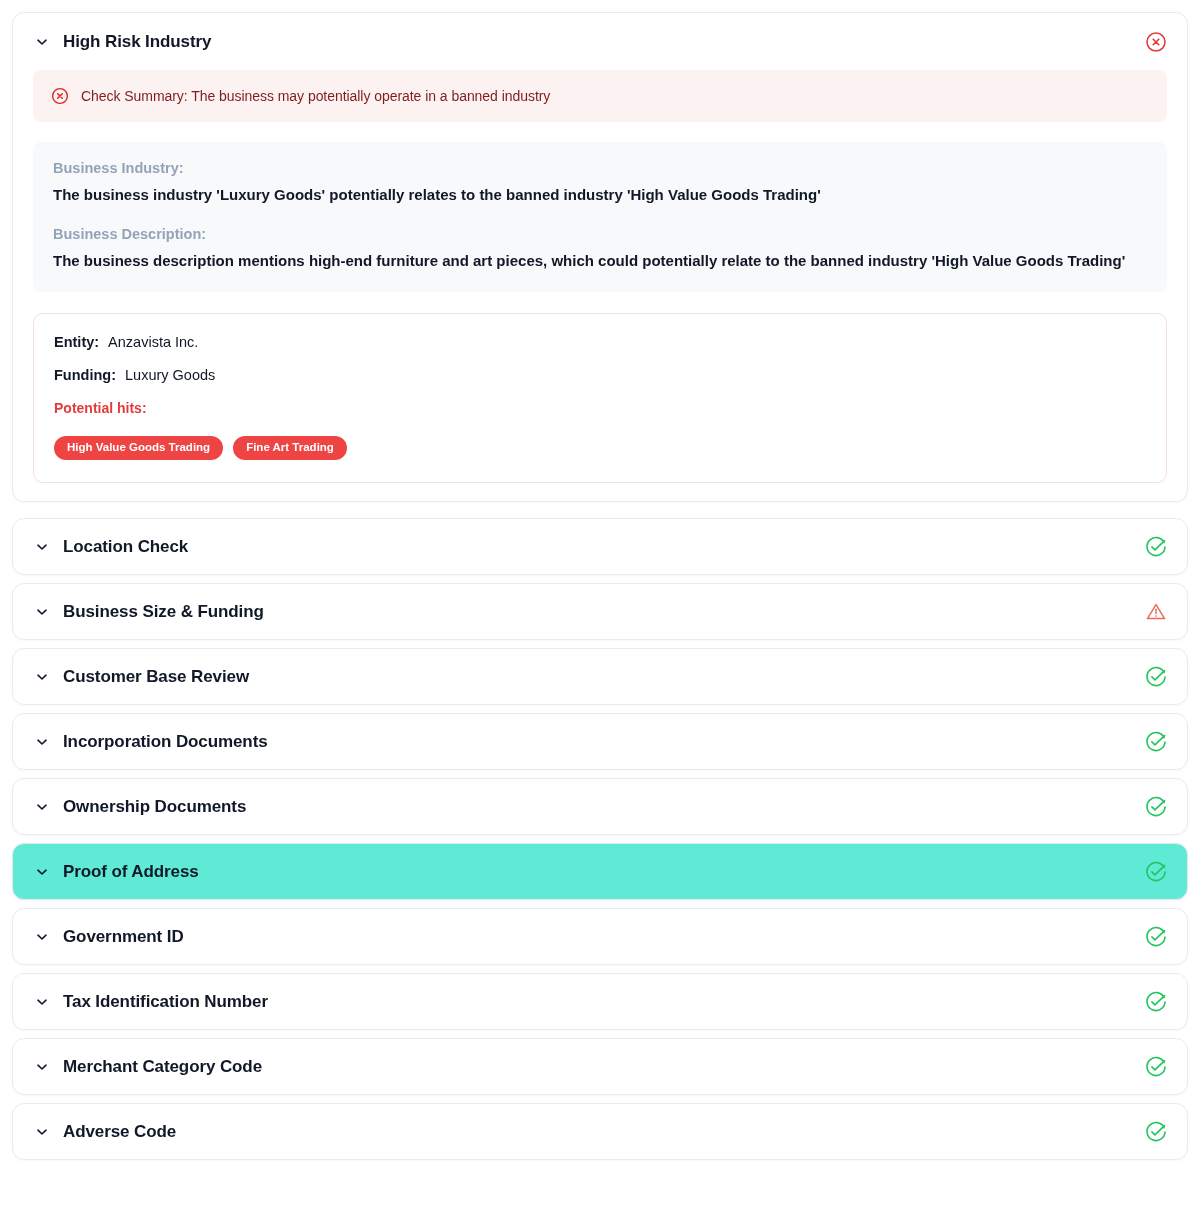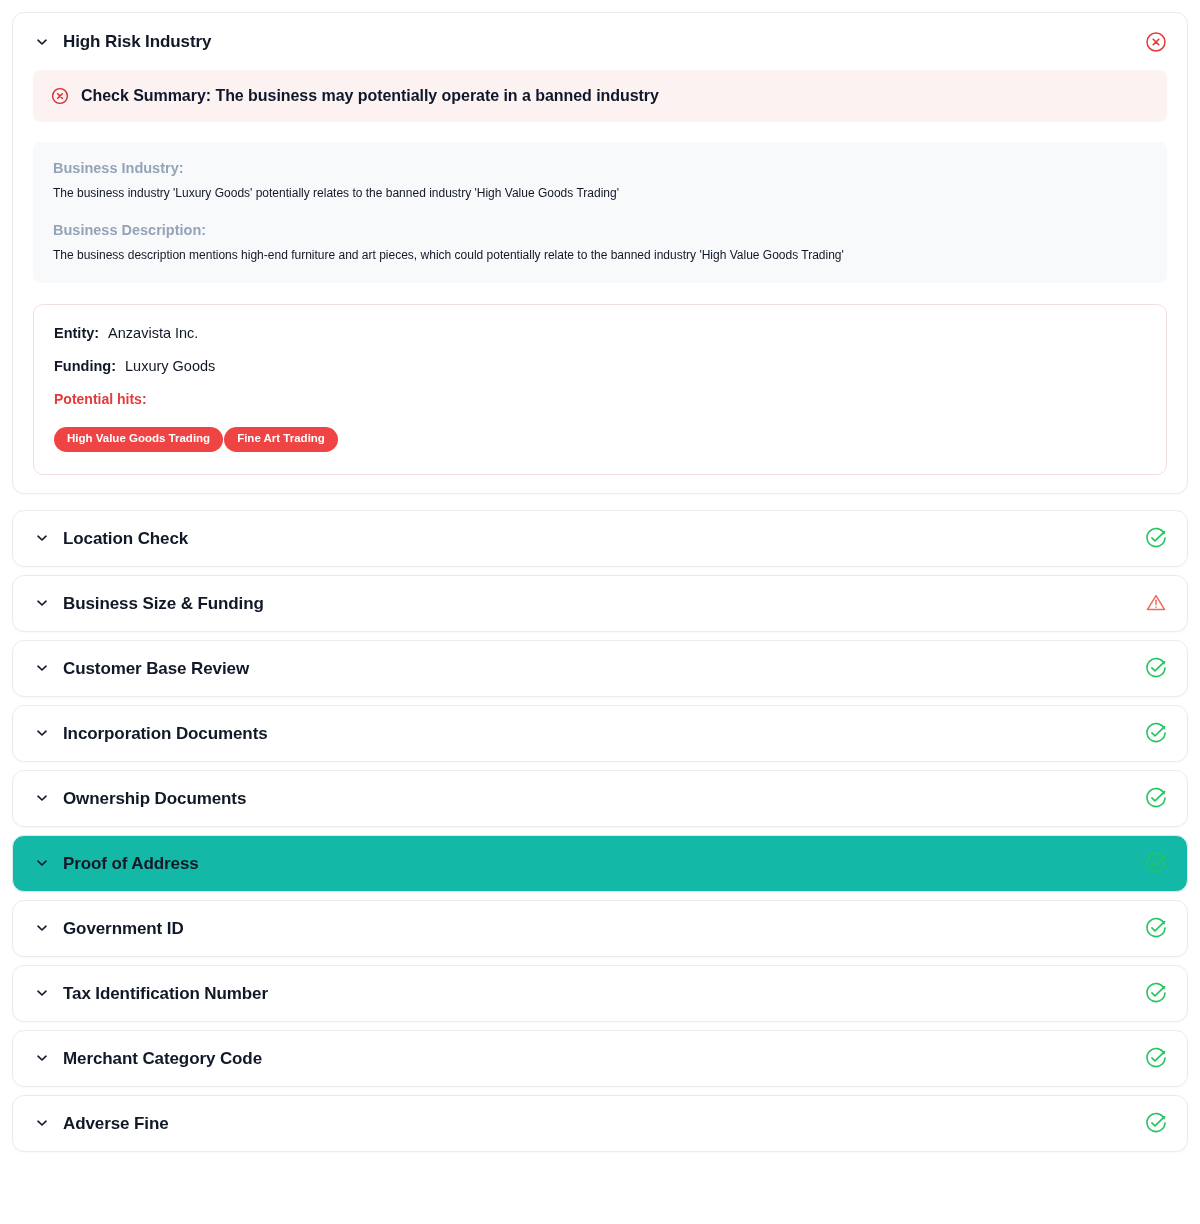--- a/index.html
+++ b/index.html
@@ -71,42 +71,42 @@
     background: #fdf2f2;
     border-radius: 8px;
     height: 52px;
     display: flex;
     align-items: center;
     padding: 0 18px;
     gap: 12px;
   }
   .alert-icon { width: 18px; height: 18px; flex: 0 0 18px; display:flex; }
   .alert-text {
-    font-size: 16px;
-    font-weight: 700;
-    color: #0f172a;
+    font-size: 14px;
+    font-weight: 400;
+    color: #7f1d1d;
     letter-spacing: -0.05px;
   }
 
   
   .info-panel {
     margin: 20px 20px 0 20px;
     background: #f7f9fb;
     border-radius: 8px;
     padding: 18px 20px 20px 20px;
   }
   .info-label {
     font-size: 14.5px;
     font-weight: 700;
     color: #94a3b8;
     margin-bottom: 9px;
   }
   .info-value {
-    font-size: 12px;
-    font-weight: 400;
+    font-size: 15px;
+    font-weight: 700;
     color: #111827;
     line-height: 1.35;
   }
   .info-group + .info-group { margin-top: 21px; }
 
   
   .entity-card {
     margin: 21px 20px 0 20px;
     border: 1px solid #f3dede;
     border-radius: 10px;
@@ -122,21 +122,21 @@
   }
   .kv-key { font-weight: 700; }
   .kv-val { font-weight: 400; margin-left: 9px; }
 
   .hits-label {
     font-size: 14px;
     font-weight: 700;
     color: #e33b3b;
     margin-bottom: 20px;
   }
-  .tags { display: flex; flex-wrap: wrap; gap: 1px; }
+  .tags { display: flex; flex-wrap: wrap; gap: 10px; }
   .tag {
     background: #ef4444;
     color: #ffffff;
     font-size: 11.5px;
     font-weight: 700;
     border-radius: 999px;
     padding: 6px 13px 7px 13px;
     line-height: 1;
     white-space: nowrap;
   }
@@ -147,21 +147,21 @@
     display: flex;
     align-items: center;
     padding: 0 20px 0 22px;
     cursor: pointer;
     background: #ffffff;
     border: 1px solid #e8ecf1;
     border-radius: 12px;
     box-shadow: 0 1px 2px rgba(15,23,42,0.03);
   }
   .row.highlighted {
-    background: #14b8a6;
+    background: #5eead4;
     border-color: #e2e8f0;
   }
 </style>
 </head>
 <body>
 
 <div id="app">
 
   <div class="card section-expanded">
 
@@ -356,21 +356,21 @@
             <path d="M6.9 10.9 L9.9 13.9 L19.6 4.6" stroke="#22c55e" stroke-width="1.6" stroke-linecap="round" stroke-linejoin="round" fill="none"></path>
           </svg>
         </span>
   </div>
       <div class="row">
     <span class="chevron">
       <svg width="14" height="14" viewBox="0 0 14 14" fill="none">
         <path d="M3 5.2 L7 9 L11 5.2" stroke="#0f172a" stroke-width="1.6" stroke-linecap="round" stroke-linejoin="round"></path>
       </svg>
     </span>
-    <span class="sec-title">Adverse Fine</span>
+    <span class="sec-title">Adverse Code</span>
     <span class="spacer"></span>
     <span class="status-icon">
           <svg width="22" height="22" viewBox="0 0 22 22" fill="none">
             <path d="M19.1 6.6 A9 9 0 1 0 20 11" stroke="#22c55e" stroke-width="1.6" stroke-linecap="round" fill="none"></path>
             <path d="M6.9 10.9 L9.9 13.9 L19.6 4.6" stroke="#22c55e" stroke-width="1.6" stroke-linecap="round" stroke-linejoin="round" fill="none"></path>
           </svg>
         </span>
   </div>
     </div>
 

